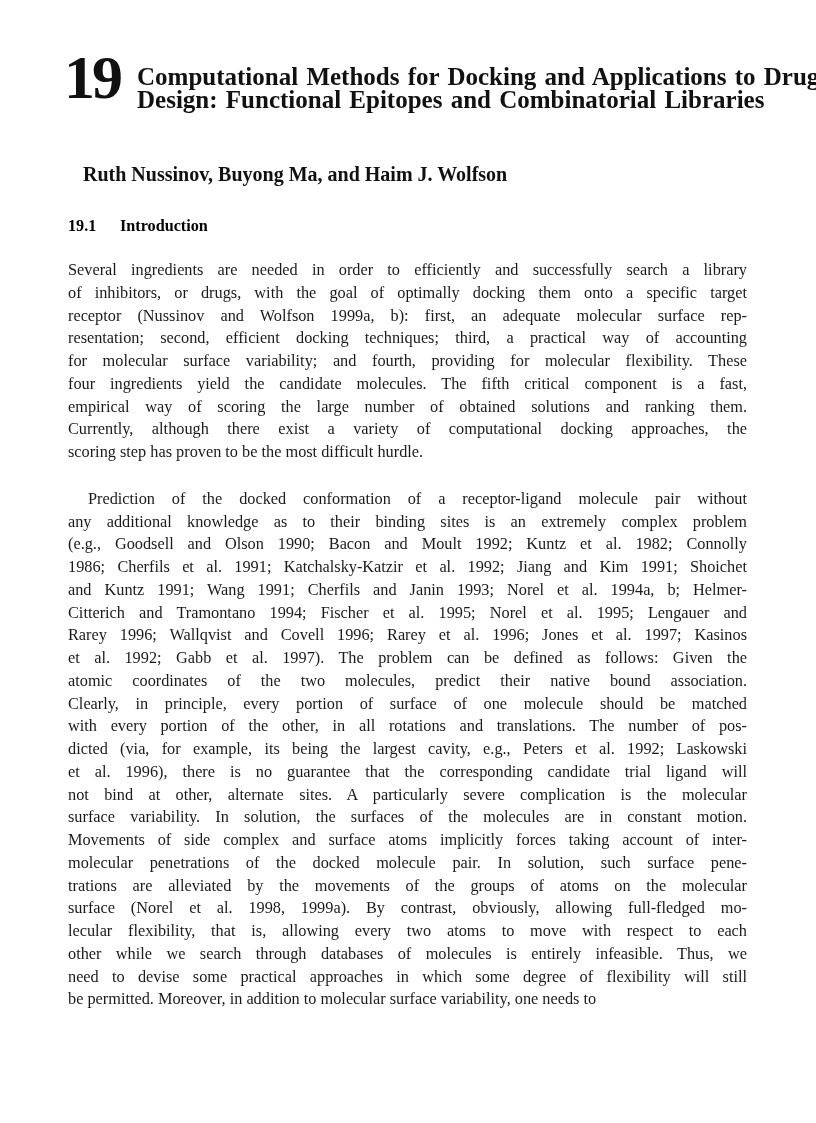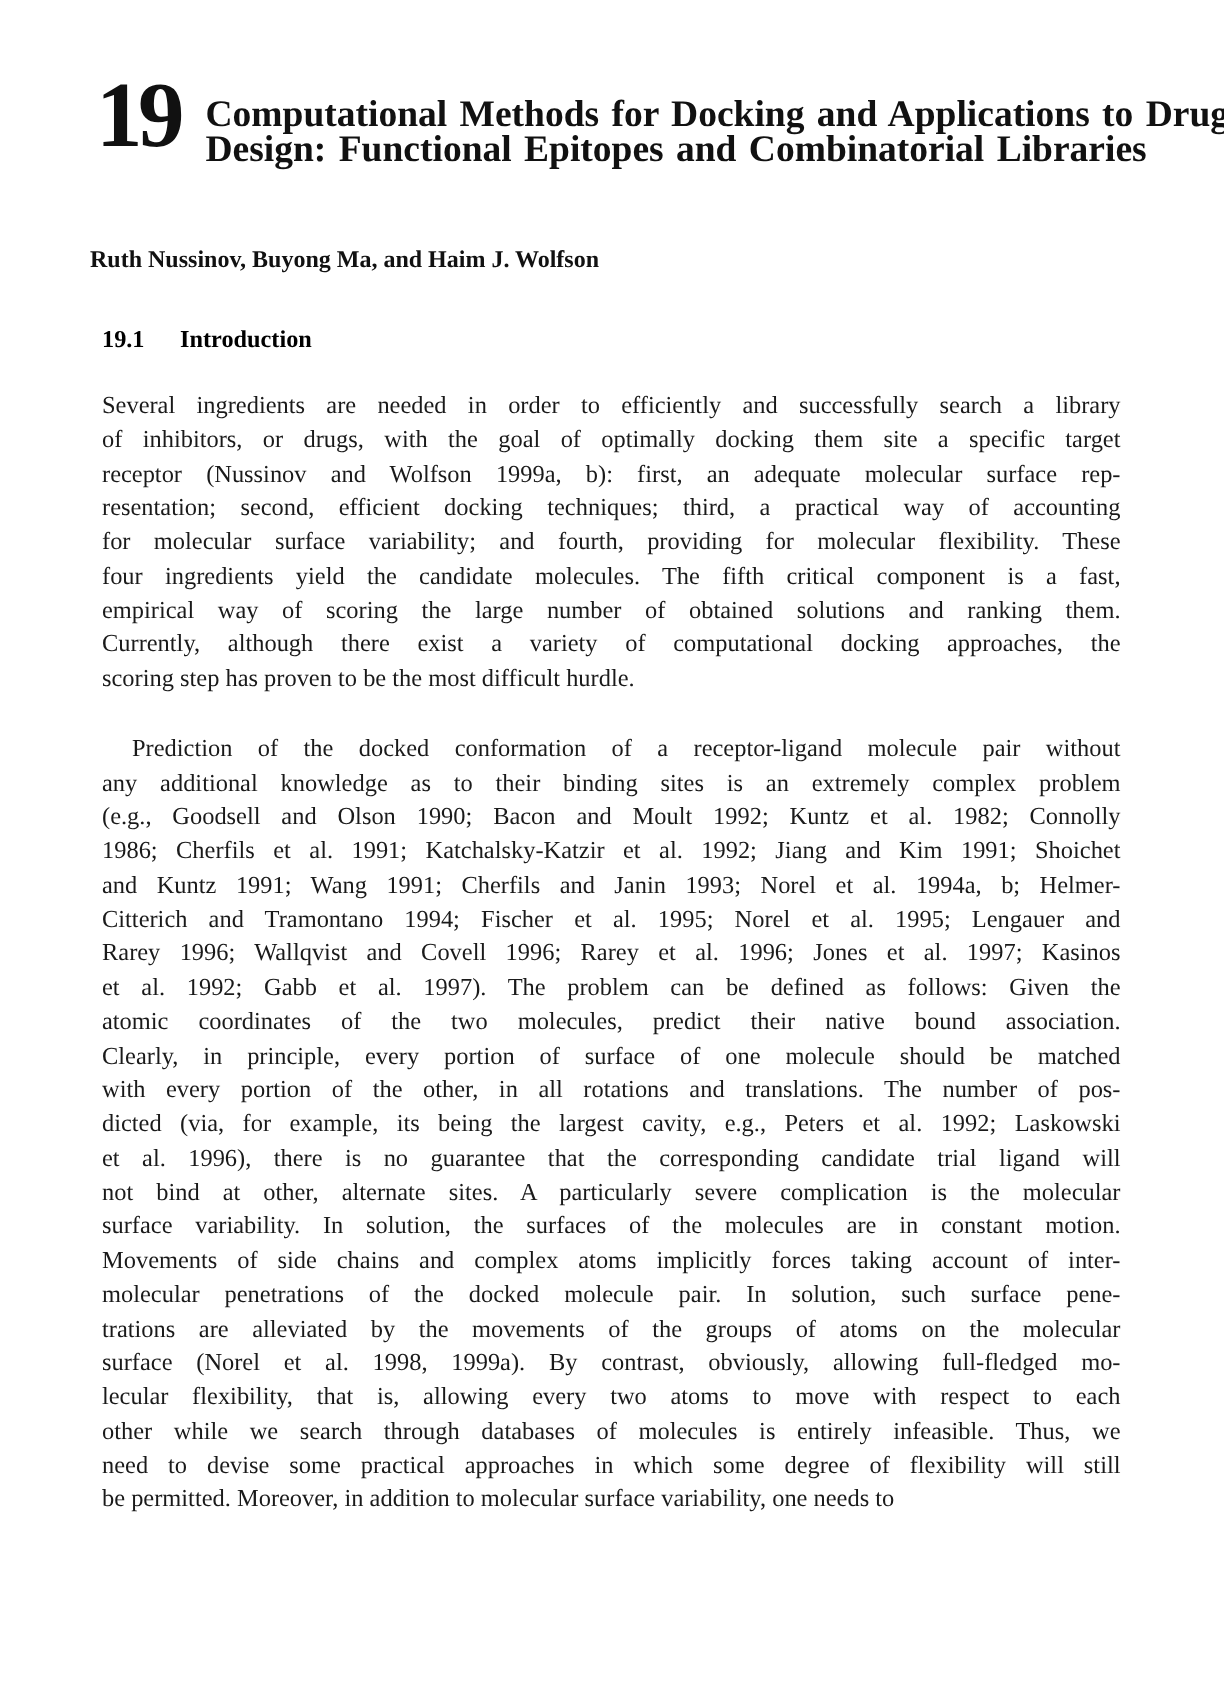--- a/index.html
+++ b/index.html
@@ -39,23 +39,23 @@
       width: 620px;
       font-size: 25px;
       line-height: 23px;
       font-weight: bold;
       color: #111;
       word-spacing: 2px;
     }
     .chapter-title span { display: block; white-space: nowrap; }
     .authors {
       position: absolute;
-      left: 60px;
+      left: 83px;
       top: 164px;
-      font-size: 16px;
+      font-size: 20px;
       font-weight: bold;
       line-height: 20px;
       white-space: nowrap;
       color: #111;
     }
     .section-head {
       position: absolute;
       left: 68px;
       top: 216px;
       font-size: 16.2px;
@@ -102,21 +102,21 @@
 
 <div class="authors">Ruth Nussinov, Buyong Ma, and Haim J. Wolfson</div>
 
 <div class="section-head">
   <span class="num">19.1</span><span>Introduction</span>
 </div>
 
 <div class="body-text" id="body-text">
     <div>
       <span class="line">Several ingredients are needed in order to efficiently and successfully search a library</span>
-      <span class="line">of inhibitors, or drugs, with the goal of optimally docking them site a specific target</span>
+      <span class="line">of inhibitors, or drugs, with the goal of optimally docking them onto a specific target</span>
       <span class="line">receptor (Nussinov and Wolfson 1999a, b): first, an adequate molecular surface rep-</span>
       <span class="line">resentation; second, efficient docking techniques; third, a practical way of accounting</span>
       <span class="line">for molecular surface variability; and fourth, providing for molecular flexibility. These</span>
       <span class="line">four ingredients yield the candidate molecules. The fifth critical component is a fast,</span>
       <span class="line">empirical way of scoring the large number of obtained solutions and ranking them.</span>
       <span class="line">Currently, although there exist a variety of computational docking approaches, the</span>
       <span class="line last">scoring step has proven to be the most difficult hurdle.</span>
     </div>
     <div>
       <span class="line indent">Prediction of the docked conformation of a receptor-ligand molecule pair without</span>
@@ -127,21 +127,21 @@
       <span class="line">Citterich and Tramontano 1994; Fischer et al. 1995; Norel et al. 1995; Lengauer and</span>
       <span class="line">Rarey 1996; Wallqvist and Covell 1996; Rarey et al. 1996; Jones et al. 1997; Kasinos</span>
       <span class="line">et al. 1992; Gabb et al. 1997). The problem can be defined as follows: Given the</span>
       <span class="line">atomic coordinates of the two molecules, predict their native bound association.</span>
       <span class="line">Clearly, in principle, every portion of surface of one molecule should be matched</span>
       <span class="line">with every portion of the other, in all rotations and translations. The number of pos-</span>
       <span class="line">dicted (via, for example, its being the largest cavity, e.g., Peters et al. 1992; Laskowski</span>
       <span class="line">et al. 1996), there is no guarantee that the corresponding candidate trial ligand will</span>
       <span class="line">not bind at other, alternate sites. A particularly severe complication is the molecular</span>
       <span class="line">surface variability. In solution, the surfaces of the molecules are in constant motion.</span>
-      <span class="line">Movements of side chains and complex atoms implicitly forces taking account of inter-</span>
+      <span class="line">Movements of side complex and surface atoms implicitly forces taking account of inter-</span>
       <span class="line">molecular penetrations of the docked molecule pair. In solution, such surface pene-</span>
       <span class="line">trations are alleviated by the movements of the groups of atoms on the molecular</span>
       <span class="line">surface (Norel et al. 1998, 1999a). By contrast, obviously, allowing full-fledged mo-</span>
       <span class="line">lecular flexibility, that is, allowing every two atoms to move with respect to each</span>
       <span class="line">other while we search through databases of molecules is entirely infeasible. Thus, we</span>
       <span class="line">need to devise some practical approaches in which some degree of flexibility will still</span>
       <span class="line last">be permitted. Moreover, in addition to molecular surface variability, one needs to</span>
     </div>
   </div>
 

